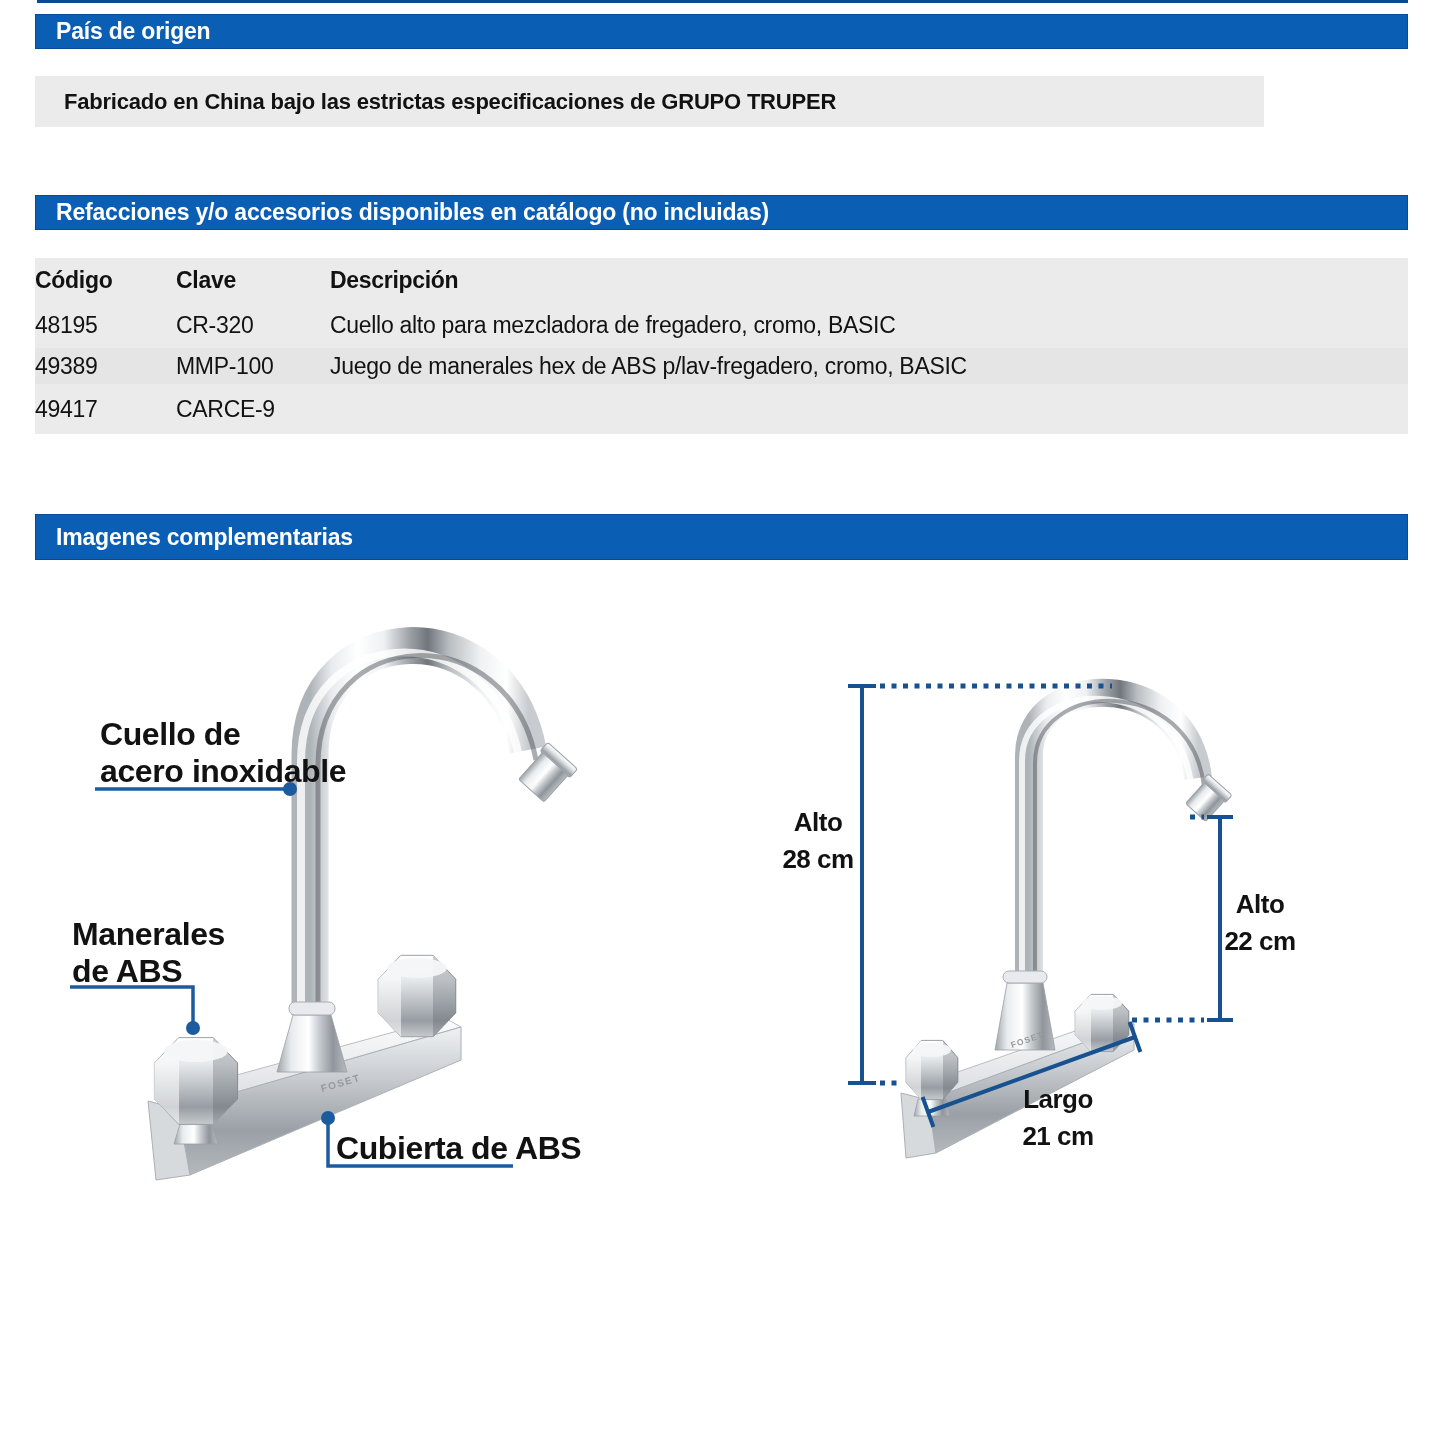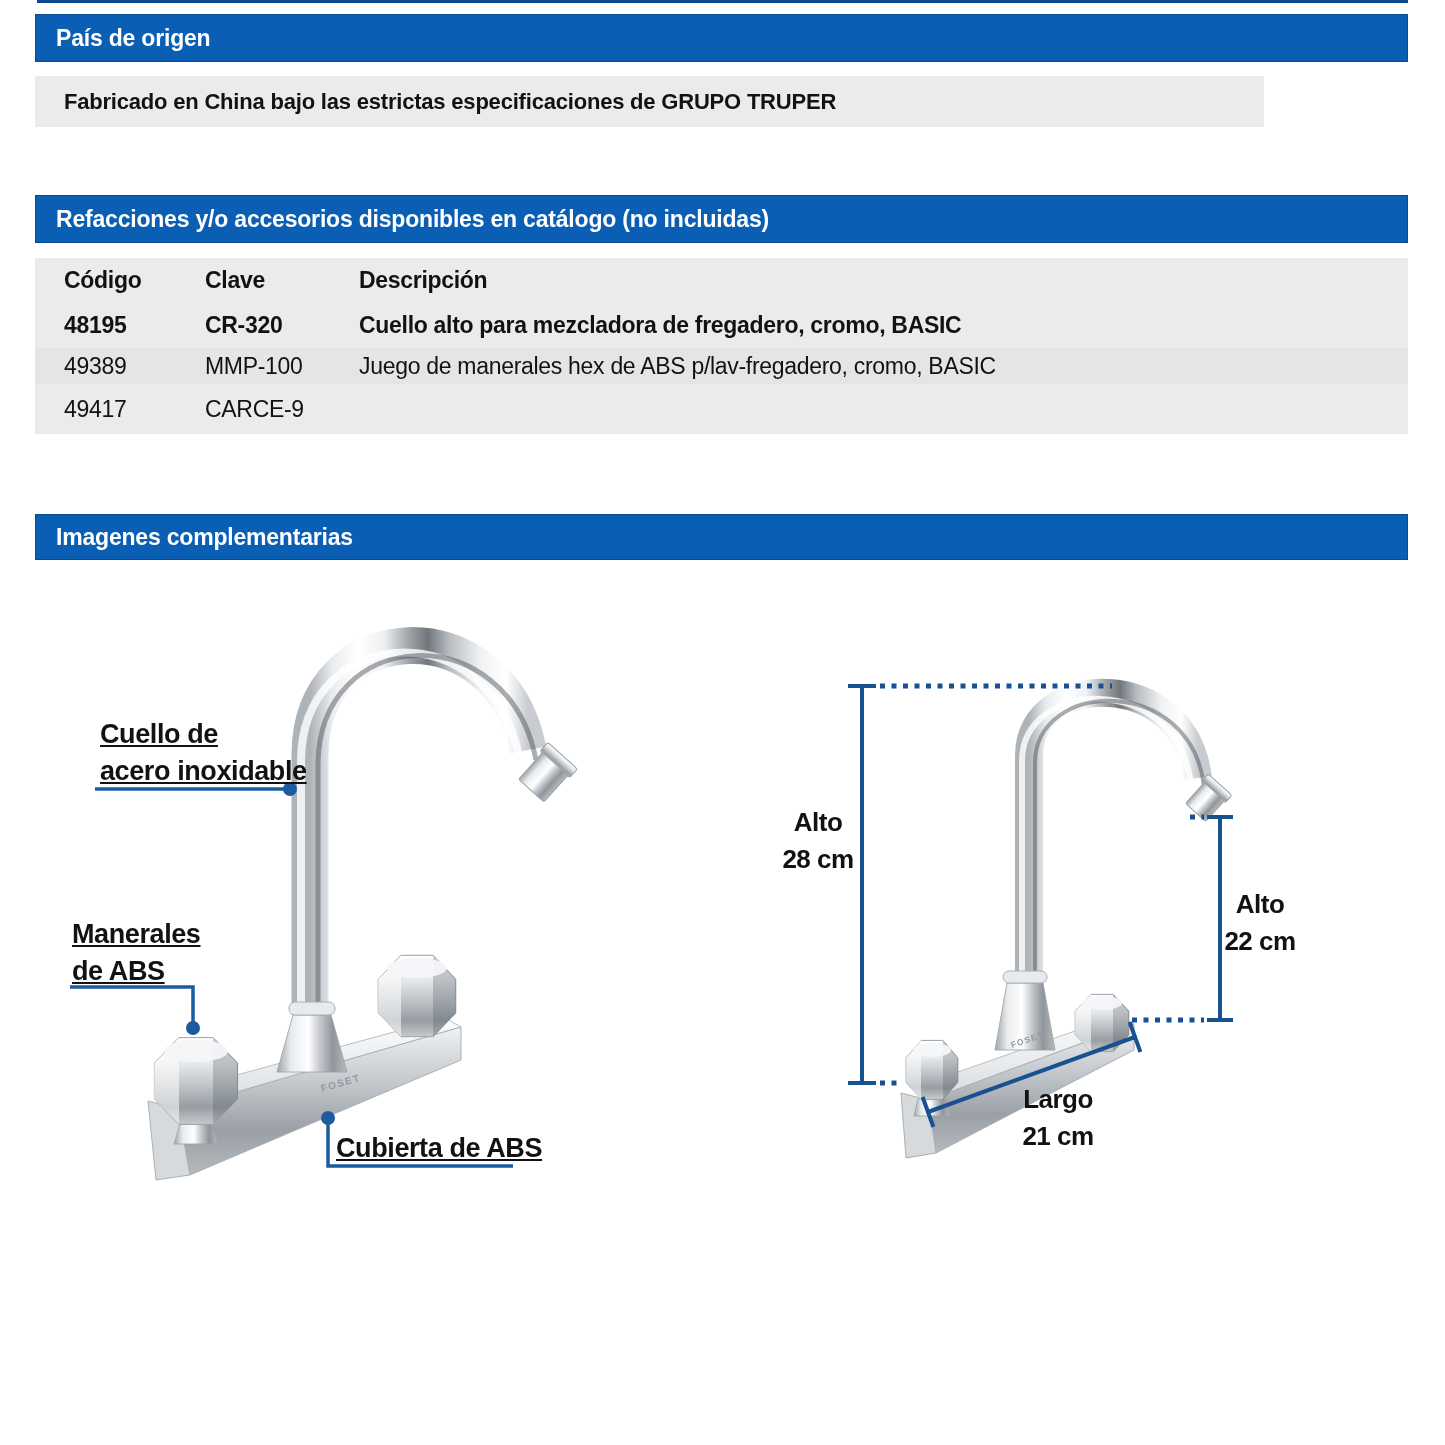--- a/index.html
+++ b/index.html
@@ -13,50 +13,50 @@
   *{margin:0;padding:0;box-sizing:border-box;}
   html,body{background:#ffffff;}
   body{
     width:1445px;height:1445px;position:relative;
     font-family:"Liberation Sans", sans-serif;
     color:var(--text-dark);
   }
   .page{position:absolute;inset:0;overflow:hidden;}
   .topline{position:absolute;left:37px;top:0;width:1371px;height:3px;background:var(--header-border);}
   .bar{
-    position:absolute;left:35px;width:1373px;height:48px;
+    position:absolute;left:35px;width:1373px;height:35px;
     background:var(--header-blue);border:1px solid var(--header-border);
     color:#ffffff;font-weight:bold;font-size:23px;letter-spacing:-0.2px;
     display:flex;align-items:center;padding-left:20px;
   }
   .bar1{top:14px;}
   .bar2{top:195px;}
   .bar3{top:514px;height:46px;}
   .note-row{
     position:absolute;left:35px;top:76px;width:1229px;height:51px;
     background:var(--row-gray);
     display:flex;align-items:center;padding-left:29px;
     font-weight:bold;font-size:22px;letter-spacing:-0.2px;
   }
   .acc-table{position:absolute;left:35px;top:258px;width:1373px;}
   .trow{
     display:grid;grid-template-columns:141px 154px 1fr;
-    padding-left:29px;align-items:center;
+    align-items:center;
     font-size:23px;letter-spacing:-0.3px;
   }
   .trow.head{height:45px;background:var(--row-gray);font-weight:bold;}
-  .trow.r0{height:45px;background:var(--row-gray);font-weight:bold;}
+  .trow.r0{height:45px;background:var(--row-gray);}
   .trow.r1{height:36px;background:#e5e5e5;}
   .trow.r2{height:50px;background:var(--row-gray);}
   .fig{position:absolute;}
   .fig-left{left:60px;top:600px;}
   .fig-right{left:760px;top:620px;}
   .img-label{
-    position:absolute;font-weight:bold;font-size:27px;line-height:37px;
-    letter-spacing:-0.4px;white-space:nowrap;text-decoration:underline;
+    position:absolute;font-weight:bold;font-size:32px;line-height:37px;
+    letter-spacing:-0.4px;white-space:nowrap;
   }
   .img-label span{display:block;}
   .dim-label{
     position:absolute;font-weight:bold;font-size:26px;line-height:37px;
     letter-spacing:-0.5px;text-align:center;white-space:nowrap;
   }
   .dim-label span{display:block;}
   .ann{stroke:var(--annotation-blue);stroke-width:3.5;fill:none;}
   .ann-dot{fill:var(--annotation-blue);stroke:none;}
   .dim{stroke:var(--dimension-blue);stroke-width:4;fill:none;}

